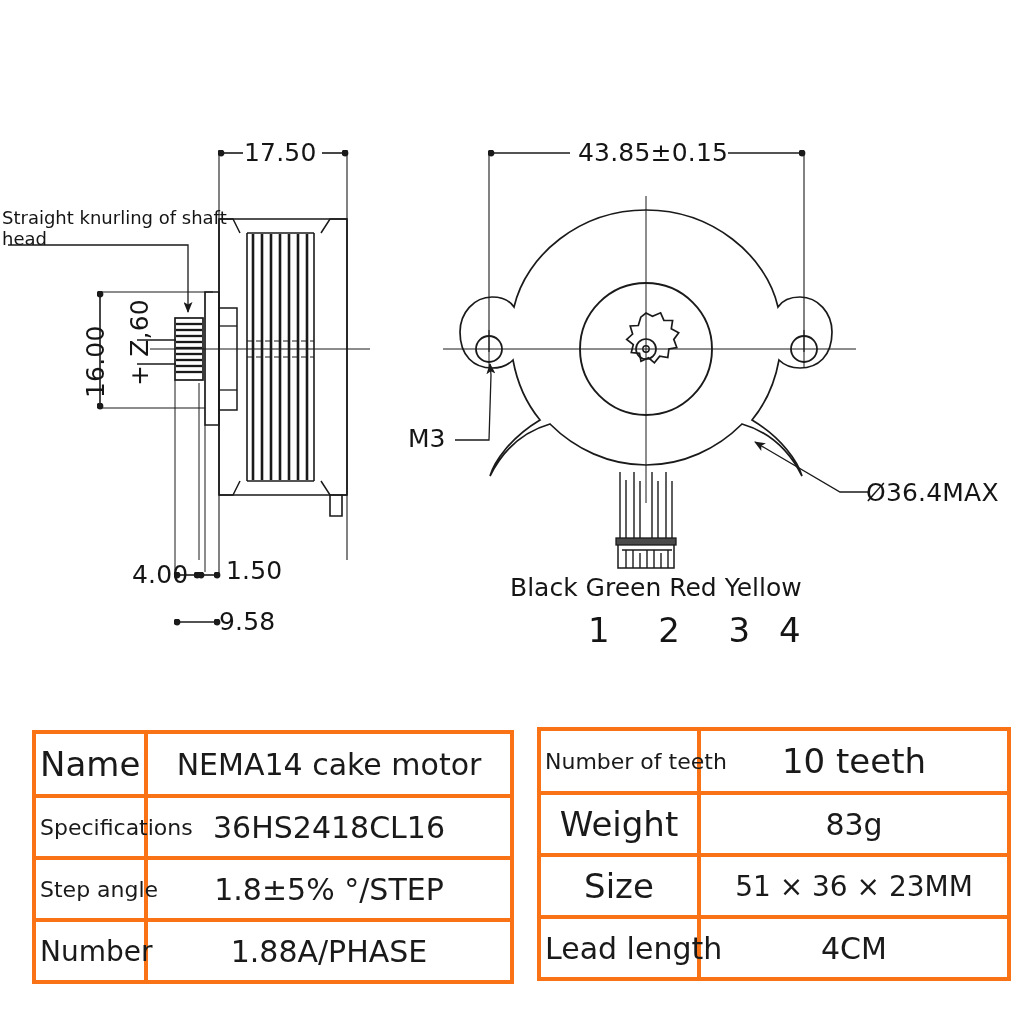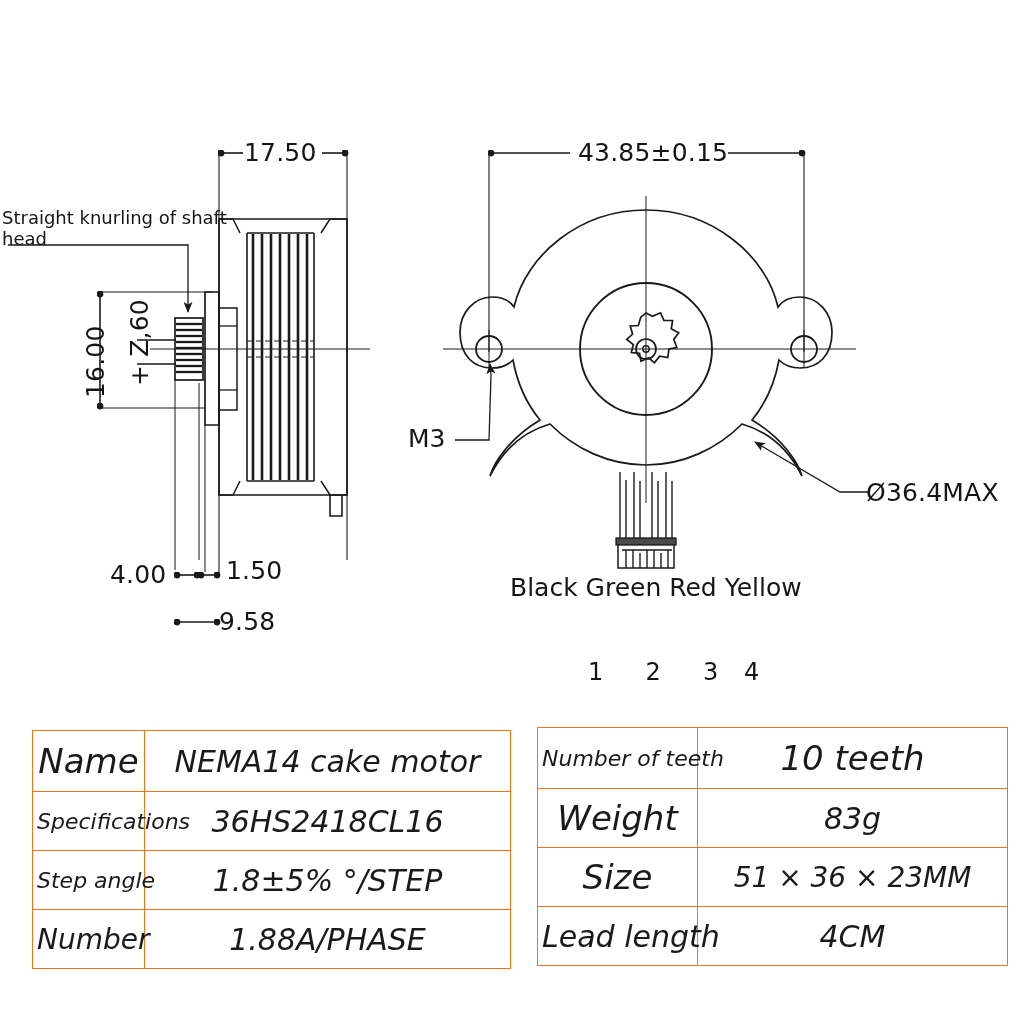--- a/index.html
+++ b/index.html
@@ -37,42 +37,41 @@
     position: absolute;
     white-space: pre;
     font-family: "DejaVu Sans", "Liberation Sans", sans-serif;
     color: #151515;
     line-height: 1.08;
   }
   .dim       { font-size: 25px; letter-spacing: .2px; }
   .note      { font-size: 18px; line-height: 1.15; }
   .lbl       { font-size: 25px; }
   .wire-lbl  { font-size: 25px; }
-  .pin-lbl   { font-size: 24px; margin-top: 48px; }
+  .pin-lbl   { font-size: 34px; }
 
   .rot90 {
     transform: rotate(-90deg);
     transform-origin: left top;
   }
 
   
   .spec-table {
     position: absolute;
     border-collapse: collapse;
     table-layout: fixed;
     background: #fff;
   }
   .spec-table td {
-    border: 1px solid #f97316;
+    border: 4px solid #f97316;
     padding: 0 4px;
     vertical-align: middle;
     text-align: center;
     overflow: visible;
     white-space: nowrap;
-    font-style: italic;
   }
   .spec-table td.k { font-weight: 400; }
   .spec-table td.v { font-weight: 400; }
 
   #table-left  { left: 32px;  top: 730px; width: 478px; }
   #table-right { left: 537px; top: 727px; width: 470px; }
 
   #table-left  col.c1 { width: 112px; }
   #table-left  col.c2 { width: 366px; }
   #table-right col.c1 { width: 160px; }
@@ -273,21 +272,21 @@
 
   <div class="txt dim" style="left:244px; top:139px;">17.50</div>
 
   <div class="txt note" style="left:2px; top:208px; width:210px;">Straight knurling of shaft
 head</div>
 
   <div class="txt dim rot90" style="left:82px; top:398px;">16.00</div>
 
   <div class="txt dim rot90" style="left:126px; top:386px;">+ Z,60</div>
 
-  <div class="txt dim" style="left:110px; top:561px;">4.00</div>
+  <div class="txt dim" style="left:132px; top:561px;">4.00</div>
 
   <div class="txt dim" style="left:226px; top:557px;">1.50</div>
 
   <div class="txt dim" style="left:219px; top:608px;">9.58</div>
 
   <div class="txt dim" style="left:578px; top:139px;">43.85±0.15</div>
 
   <div class="txt lbl" style="left:408px; top:425px;">M3</div>
 
   <div class="txt dim" style="left:866px; top:479px;">Ø36.4MAX</div>

